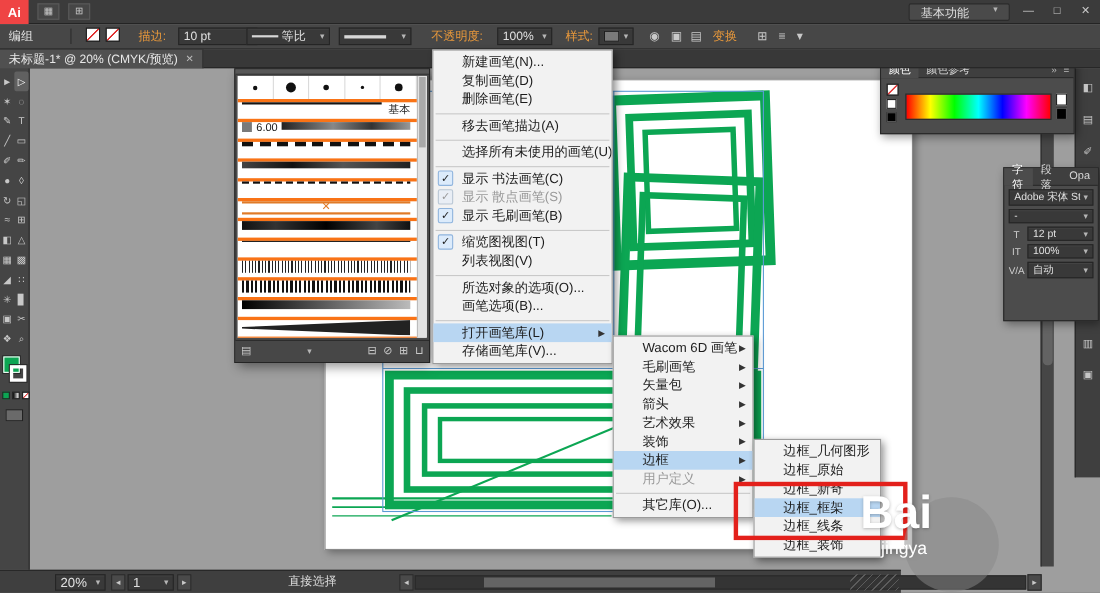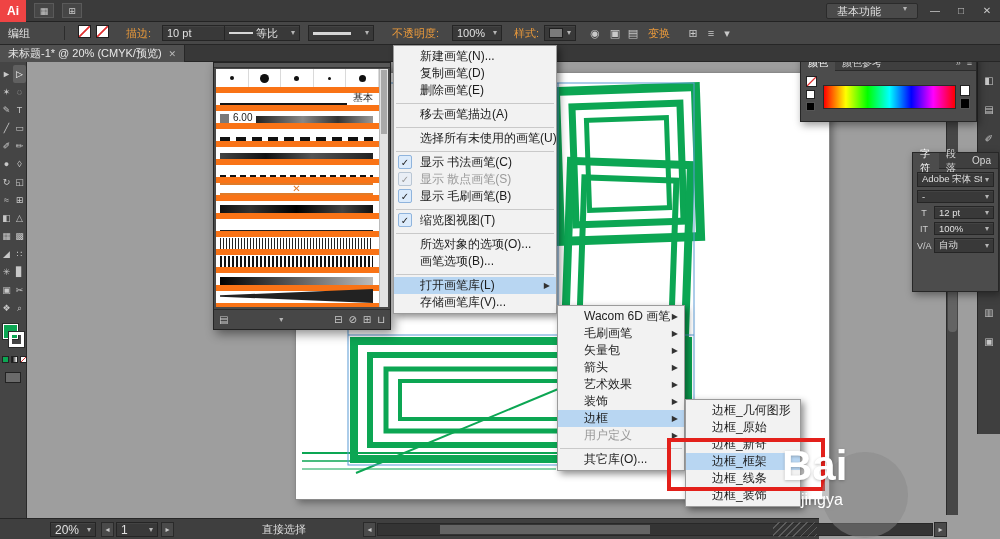--- a/index.html
+++ b/index.html
@@ -97,21 +97,21 @@
   .cp-box span:first-child{overflow:hidden;white-space:nowrap;font-size:9.5px}
 
   
   .bp{left:213px;top:62px;width:178px;height:268px;background:#4a4a4a;border:1px solid #242424;
       box-shadow:3px 4px 10px rgba(0,0,0,.45);z-index:8}
   .bp-head{height:5px;background:#575757;border-bottom:1px solid #333}
   .bp-list{position:absolute;left:2px;right:2px;top:6px;bottom:22px;background:#fff;overflow:hidden}
   .bp-rows{position:absolute;left:0;right:9px;top:0;bottom:0}
   .bp-scroll{position:absolute;right:0;top:0;bottom:0;width:9px;background:#e2e2e2;border-left:1px solid #bcbcbc}
   .bp-scroll .thumb{margin:1px;height:64px;background:#a9a9a9}
-  .bp-row{height:18px;border-bottom:6px solid #f97316;display:flex;align-items:flex-end;padding:0 6px 0 4px}
+  .bp-row{height:18px;border-bottom:3px solid #f97316;display:flex;align-items:flex-start;padding:0 6px 0 4px}
   .bp-dots{height:24px;padding:0}
   .bp-dots .cell{flex:1;height:100%;border-right:1px solid #dadada;display:flex;align-items:center;justify-content:center}
   .dot{background:#111;border-radius:50%}
   .bp-basic .line{flex:1;height:2px;background:#151515;margin-right:6px}
   .bp-lbl{font-size:10px;color:#222;flex:none}
   .bp-size .mini{width:9px;height:9px;background:#7a7a7a;margin-right:4px;flex:none}
   .tex{flex:1;height:7px;background:linear-gradient(90deg,#222,#888 40%,#333 70%,#999);margin-left:4px}
   .st{flex:1}
   .st-dash{height:4px;background:repeating-linear-gradient(90deg,#111 0 10px,transparent 10px 16px)}
   .st-rough{height:6px;background:linear-gradient(90deg,#444,#111 30%,#555 60%,#222)}
@@ -514,20 +514,25 @@
       <div class="mi sep">
         
         <span></span>
         
       </div>
       <div class="mi checked">
         <span class="check"></span>
         <span>缩览图视图(T)</span>
         
       </div>
+      <div class="mi">
+        
+        <span>列表视图(V)</span>
+        
+      </div>
       <div class="mi sep">
         
         <span></span>
         
       </div>
       <div class="mi">
         
         <span>所选对象的选项(O)...</span>
         
       </div>

